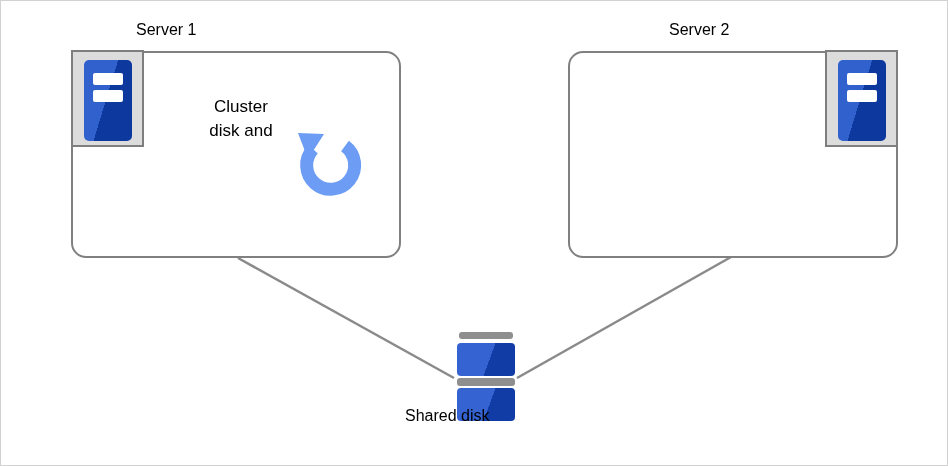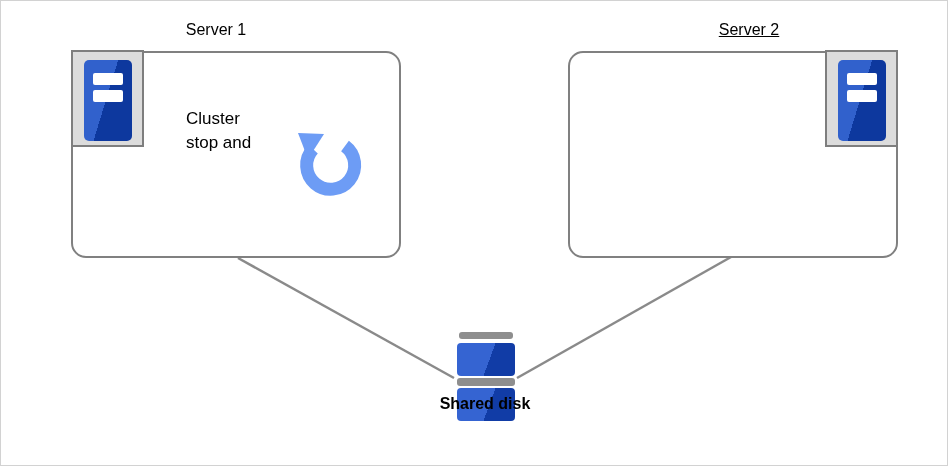--- a/index.html
+++ b/index.html
@@ -30,28 +30,28 @@
     border-radius: 15px;
     background: #ffffff;
     z-index: 2;
   }
   .server-box.box1 { left: 70px;  top: 50px; }
   .server-box.box2 { left: 567px; top: 50px; }
 
   .node-label {
     position: absolute;
     width: 160px;
-    text-align: center;
+    text-align: left;
     font-size: 16px;
     color: #000000;
     z-index: 4;
   }
   .label-server1 { left: 135px; top: 20px; }
-  .label-server2 { left: 668px; top: 20px; text-decoration: underline; }
-  .label-disk    { left: 404px; top: 394px; font-weight: bold; }
+  .label-server2 { left: 668px; top: 20px; }
+  .label-disk    { left: 404px; top: 406px; }
 
   
   .tower-wrap {
     position: absolute;
     width: 73px;
     height: 97px;
     background: #dcdcdc;
     border: 2px solid #7e7e7e;
     z-index: 3;
   }
@@ -70,23 +70,23 @@
     width: 30px; height: 12px;
     background: #ffffff;
     border-radius: 2px;
   }
   .tower-bar.b1 { top: 13px; }
   .tower-bar.b2 { top: 30px; }
 
   
   .cluster-note {
     position: absolute;
-    left: 185px; top: 106px;
+    left: 185px; top: 94px;
     width: 110px;
-    text-align: left;
+    text-align: center;
     font-size: 17px;
     line-height: 24px;
     color: #000000;
     z-index: 3;
   }
 
   
   .reboot-icon {
     position: absolute;
     left: 288px; top: 119px;
@@ -150,21 +150,21 @@
 
   <div class="tower-wrap icon2">
     <div class="tower">
       <div class="tower-bar b1"></div>
       <div class="tower-bar b2"></div>
     </div>
   </div>
 
   <div class="cluster-note">
     <div>Cluster</div>
-    <div>stop and</div>
+    <div>disk and</div>
   </div>
 
   <svg class="reboot-icon" viewBox="0 0 78 80" xmlns="http://www.w3.org/2000/svg">
     <path d="M 56 26 A 24 24 0 1 1 24 29" fill="none" stroke="#6d9cf5" stroke-width="13"></path>
     <polygon points="9,13 35,14 19,39" fill="#6d9cf5"></polygon>
   </svg>
 
   <div class="disk-wrap">
     <div class="disk-cap"></div>
     <div class="disk-platter p1"></div>

